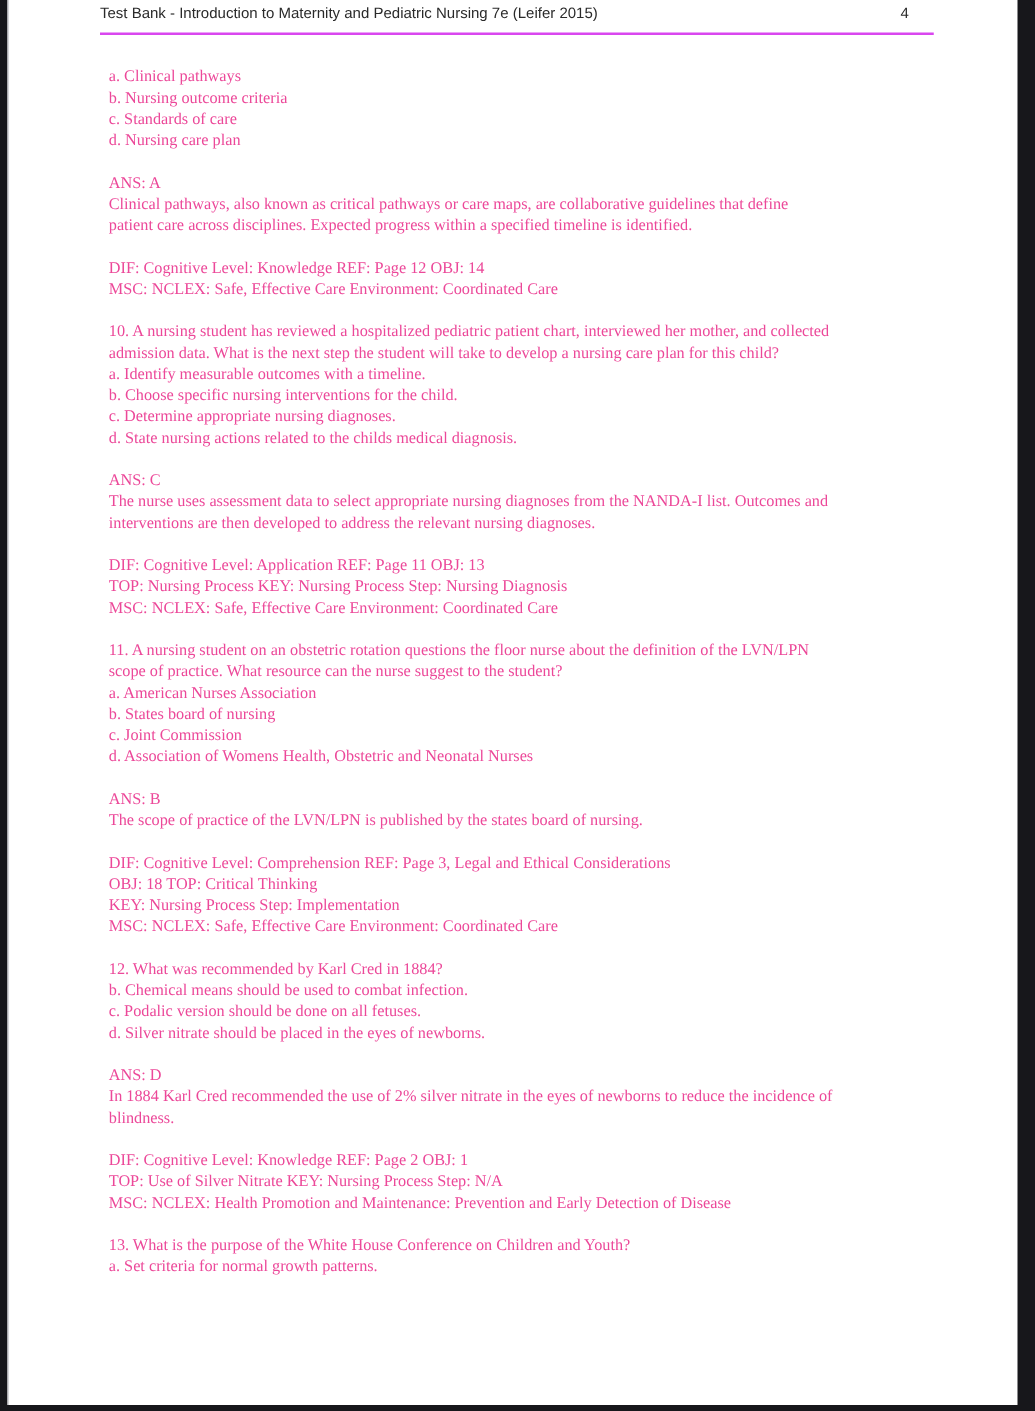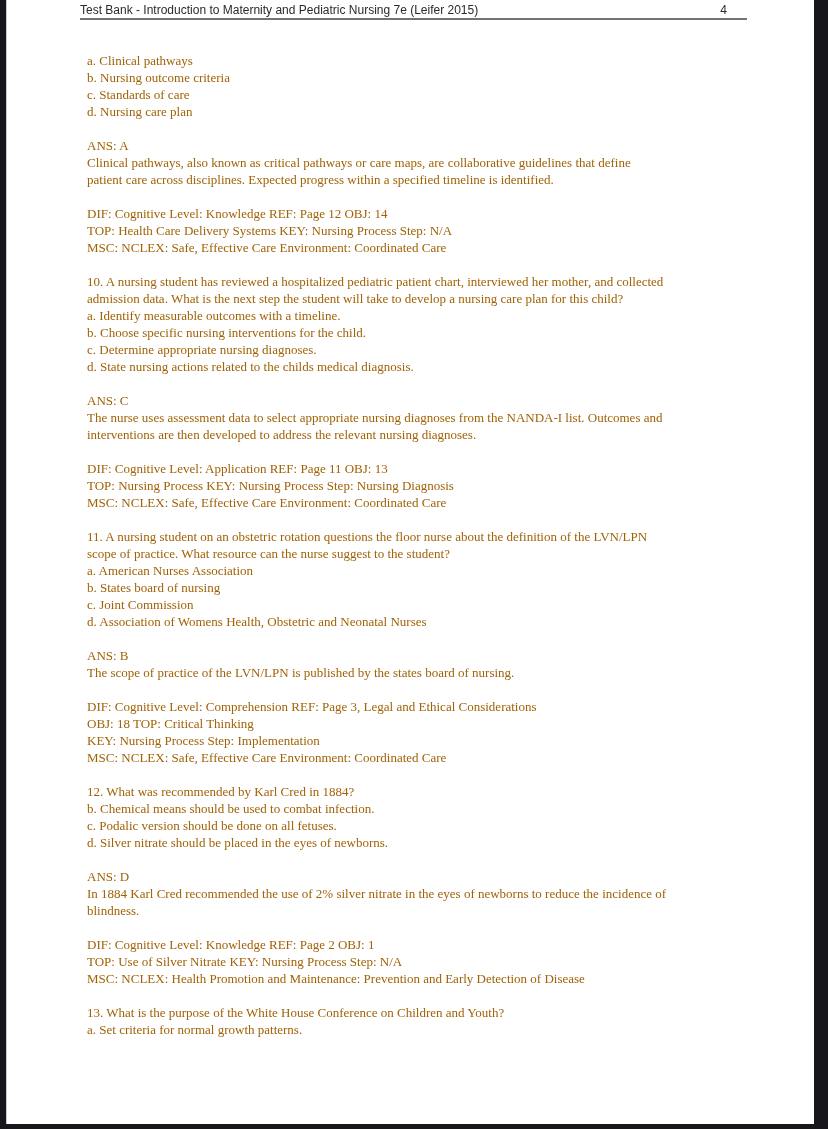--- a/index.html
+++ b/index.html
@@ -28,36 +28,36 @@
     background: #ffffff;
   }
 
   .page-header {
     position: absolute;
     left: 73px; top: 3px;
     width: 667px;
     display: flex;
     justify-content: space-between;
     align-items: flex-end;
-    border-bottom: 2px solid #737373;
-    padding-bottom: 1px;
+    border-bottom: 2px solid #d946ef;
+    padding-bottom: 9px;
     font-family: "Liberation Sans", sans-serif;
     font-size: 12px;
     color: #2a2a2a;
   }
   .page-header .title { white-space: nowrap; }
   .page-header .pagenum { padding-right: 20px; }
 
   .doc-body {
     position: absolute;
     left: 80px; top: 52px;
     width: 700px;
     font-size: 13px;
     line-height: 17px;
-    color: #a16207;
+    color: #ec4899;
   }
   .block { margin-bottom: 17px; }
   .block:last-child { margin-bottom: 10px; }
   .line { white-space: nowrap; height: 17px; }
 </style>
 </head>
 <body>
 
 <div class="viewport">
   <div class="page">
@@ -74,21 +74,20 @@
           <div class="line">c. Standards of care</div>
           <div class="line">d. Nursing care plan</div>
         </div>
         <div class="block">
           <div class="line">ANS: A</div>
           <div class="line">Clinical pathways, also known as critical pathways or care maps, are collaborative guidelines that define</div>
           <div class="line">patient care across disciplines. Expected progress within a specified timeline is identified.</div>
         </div>
         <div class="block">
           <div class="line">DIF: Cognitive Level: Knowledge REF: Page 12 OBJ: 14</div>
-          <div class="line">TOP: Health Care Delivery Systems KEY: Nursing Process Step: N/A</div>
           <div class="line">MSC: NCLEX: Safe, Effective Care Environment: Coordinated Care</div>
         </div>
         <div class="block">
           <div class="line">10. A nursing student has reviewed a hospitalized pediatric patient chart, interviewed her mother, and collected</div>
           <div class="line">admission data. What is the next step the student will take to develop a nursing care plan for this child?</div>
           <div class="line">a. Identify measurable outcomes with a timeline.</div>
           <div class="line">b. Choose specific nursing interventions for the child.</div>
           <div class="line">c. Determine appropriate nursing diagnoses.</div>
           <div class="line">d. State nursing actions related to the childs medical diagnosis.</div>
         </div>

